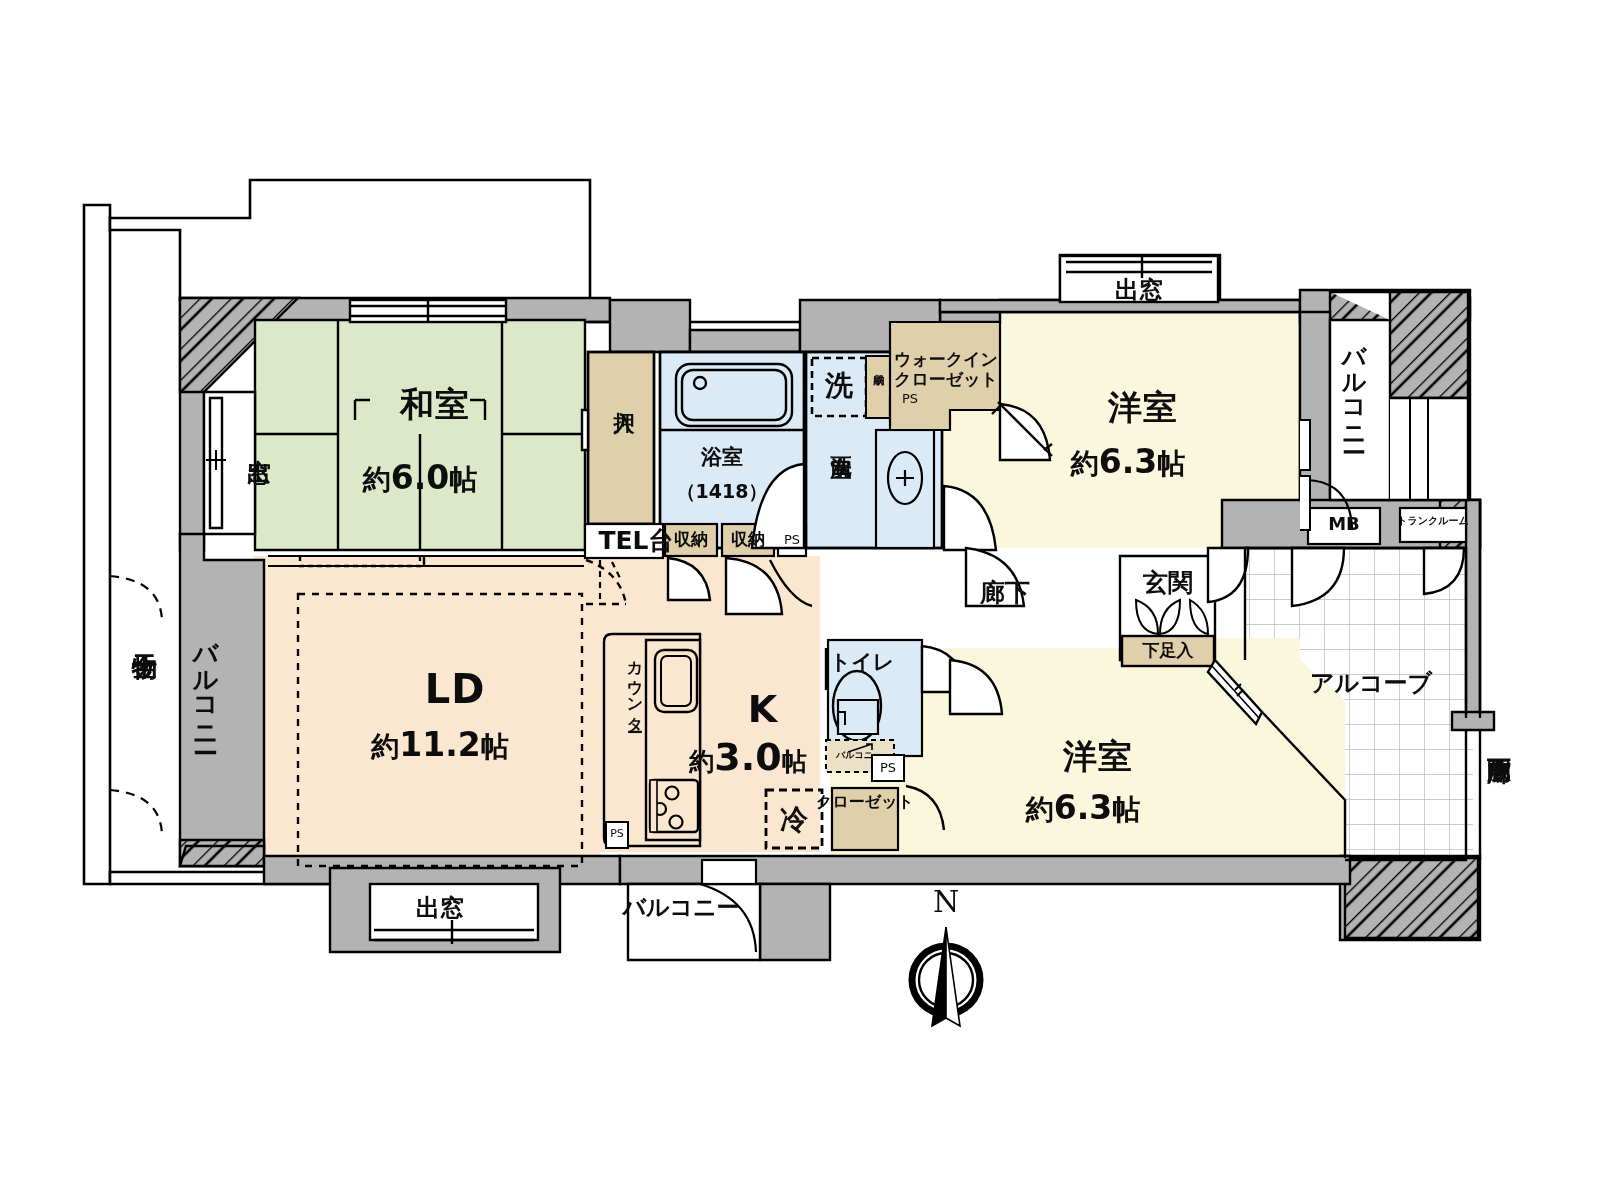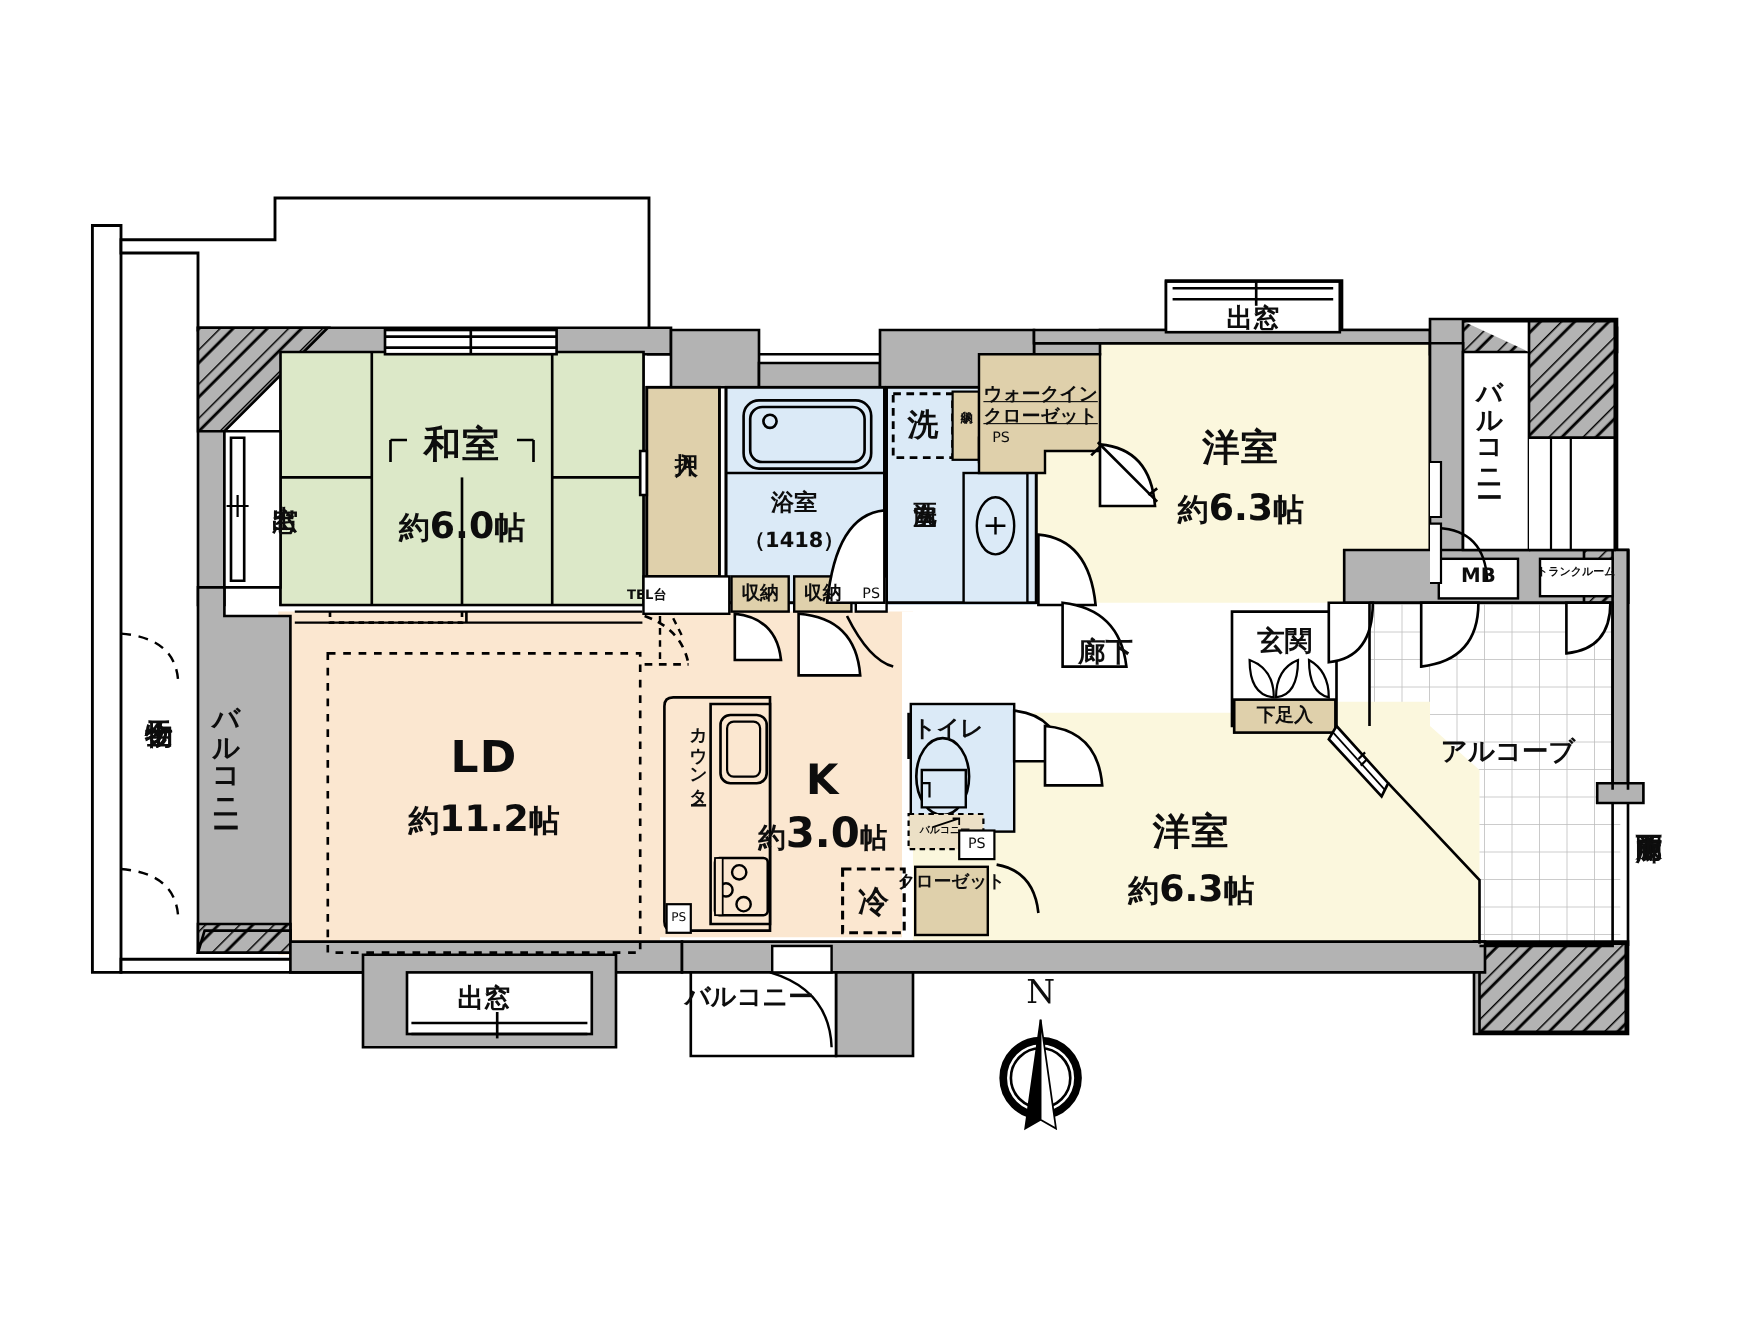--- a/index.html
+++ b/index.html
@@ -4,21 +4,21 @@
 <title>間取り図</title>
 <style>
   html,body{margin:0;padding:0;background:#ffffff;}
   body{font-family:"DejaVu Sans","Liberation Sans",sans-serif;}
   #plan{position:relative;width:1600px;height:1200px;background:#ffffff;overflow:hidden;}
   #plan svg{position:absolute;left:0;top:0;}
   .lbl{position:absolute;color:#0d0d0d;line-height:1.04;text-align:center;
        font-family:"DejaVu Sans","Liberation Sans",sans-serif;white-space:nowrap;
        pointer-events:none;}
   .vert{writing-mode:vertical-rl;text-orientation:upright;white-space:nowrap;line-height:1.0;}
-  .room-name{font-size:34px;font-weight:700;letter-spacing:1px;}
+  .room-name{font-size:34px;font-weight:700;letter-spacing:1px;margin-left:15px;}
   .room-area{font-size:28px;font-weight:700;}
   .room-area .num{font-size:33px;}
   .med{font-size:21px;font-weight:700;}
   .small{font-size:17px;font-weight:700;}
   .tiny{font-size:8px;font-weight:700;}
   .ps{font-size:13px;font-weight:400;}
   .ctr{transform:translate(-50%,-50%);}
 </style>
 </head>
 <body>
@@ -299,34 +299,34 @@
 <div class="lbl med ctr" style="left:722px;top:492px;font-size:19px;">（1418）</div>
 
 <div class="lbl med vert" style="left:830px;top:440px;">洗面室</div>
 <div class="lbl ctr" style="left:839px;top:386px;font-size:28px;font-weight:700;">洗</div>
 <div class="lbl tiny vert" style="left:873px;top:365px;font-size:11px;">収納</div>
 
 <div class="lbl med ctr" style="left:862px;top:663px;">トイレ</div>
 <div class="lbl tiny ctr" style="left:859px;top:756px;font-size:9px;">バルコニー</div>
 
 <div class="lbl med vert" style="left:613px;top:395px;">押入</div>
-<div class="lbl small ctr" style="left:588px;top:541px;font-size:12px;text-align:center;">TEL台</div>
+<div class="lbl small ctr" style="left:636px;top:541px;font-size:25px;text-align:center;">TEL台</div>
 <div class="lbl small ctr" style="left:691px;top:540px;">収納</div>
 <div class="lbl small ctr" style="left:748px;top:540px;">収納</div>
 <div class="lbl ps ctr" style="left:792px;top:540px;">PS</div>
 <div class="lbl ps ctr" style="left:910px;top:399px;">PS</div>
 <div class="lbl ps ctr" style="left:888px;top:768px;">PS</div>
 <div class="lbl ps ctr" style="left:617px;top:834px;font-size:11px;">PS</div>
 
 <div class="lbl small vert" style="left:627px;top:650px;font-size:16px;">カウンター</div>
 <div class="lbl ctr" style="left:794px;top:820px;font-size:28px;font-weight:700;">冷</div>
 
 <div class="lbl ctr" style="left:865px;top:802px;font-size:16px;font-weight:700;line-height:1.15;"><span>クローゼット</span></div>
 
-<div class="lbl ctr" style="left:946px;top:369px;font-size:17px;font-weight:700;line-height:1.2;text-decoration:underline;"><span>ウォークイン</span><br><span>クローゼット</span></div>
+<div class="lbl ctr" style="left:946px;top:369px;font-size:17px;font-weight:700;line-height:1.2;"><span>ウォークイン</span><br><span>クローゼット</span></div>
 
 <div class="lbl med ctr" style="left:1005px;top:593px;font-size:25px;">廊下</div>
 <div class="lbl med ctr" style="left:1168px;top:583px;font-size:25px;">玄関</div>
 <div class="lbl med ctr" style="left:1168px;top:651px;font-size:17px;">下足入</div>
 
 <div class="lbl med ctr" style="left:1371px;top:683px;font-size:24px;">アルコーブ</div>
 <div class="lbl ctr" style="left:1344px;top:524px;font-size:18px;font-weight:700;">MB</div>
 <div class="lbl ctr" style="left:1433px;top:521px;font-size:10px;font-weight:700;text-align:center;">トランクルーム</div>
 <div class="lbl med vert" style="left:1487px;top:740px;font-size:24px;">開放廊下</div>
 

